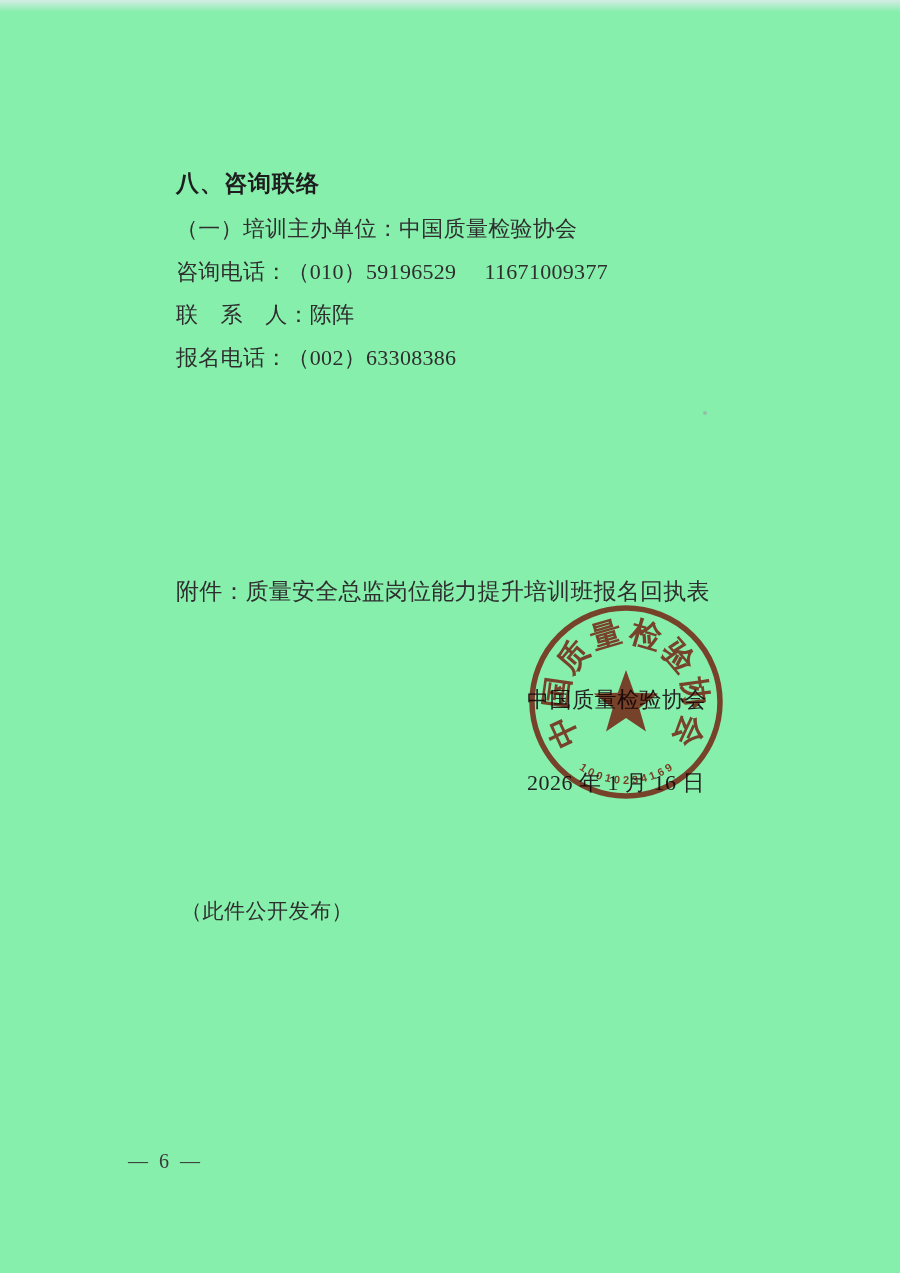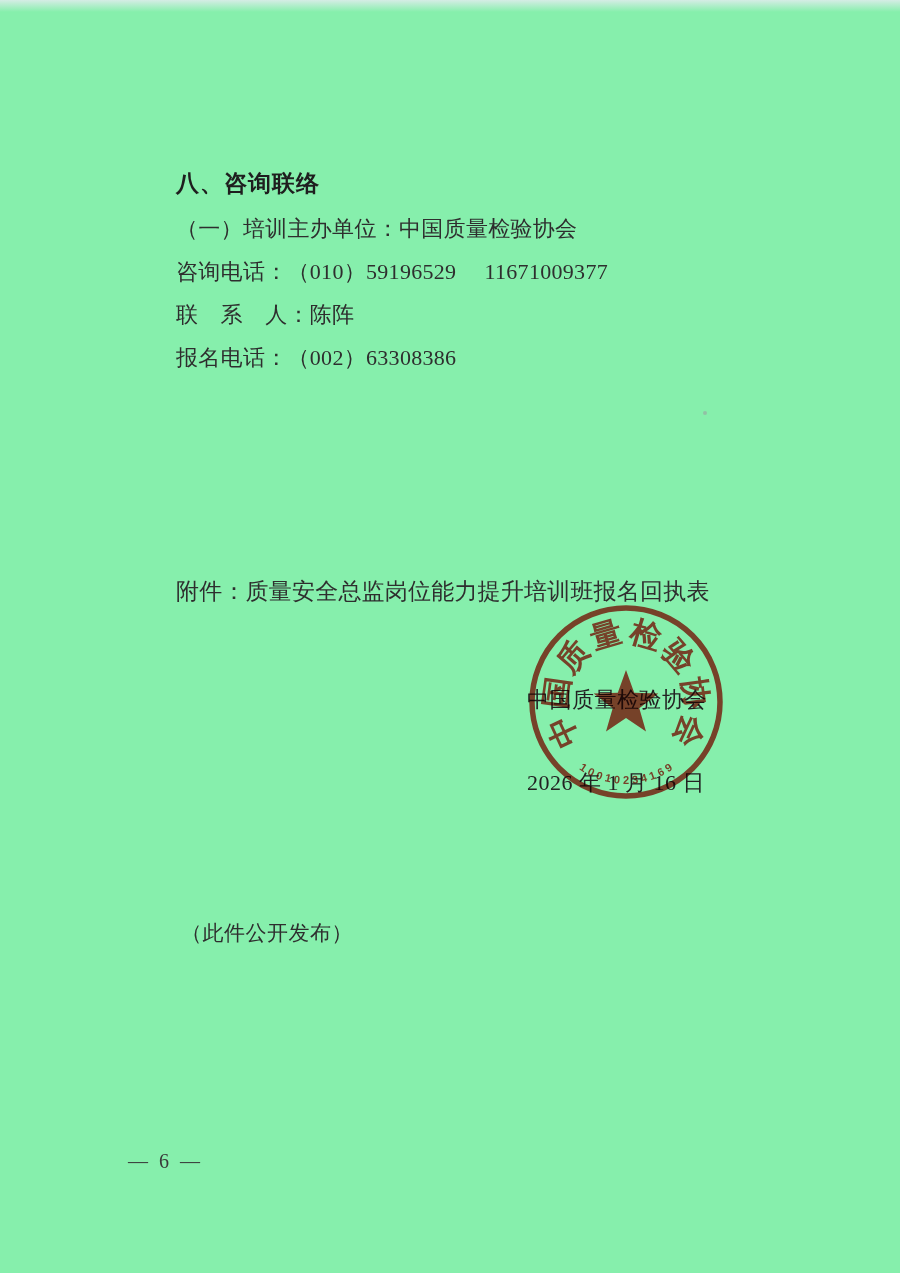--- a/index.html
+++ b/index.html
@@ -41,21 +41,21 @@
   }
   .sig-org {
     position: absolute; left: 527px; top: 685px;
     font-size: 22px; letter-spacing: .5px; white-space: pre; color: #222;
   }
   .sig-date {
     position: absolute; left: 527px; top: 768px;
     font-size: 22px; letter-spacing: .5px; white-space: pre; color: #222;
   }
   .public-note {
-    position: absolute; left: 181px; top: 919px;
+    position: absolute; left: 181px; top: 897px;
     font-size: 21px; letter-spacing: .5px; white-space: pre;
   }
   .page-number {
     position: absolute; left: 128px; top: 1150px;
     font-size: 20px; color: #3a3a3a; letter-spacing: 3px; white-space: pre;
   }
   .seal-svg {
     position: absolute; left: 516px; top: 592px;
     width: 220px; height: 220px;
     mix-blend-mode: multiply; opacity: .95;

